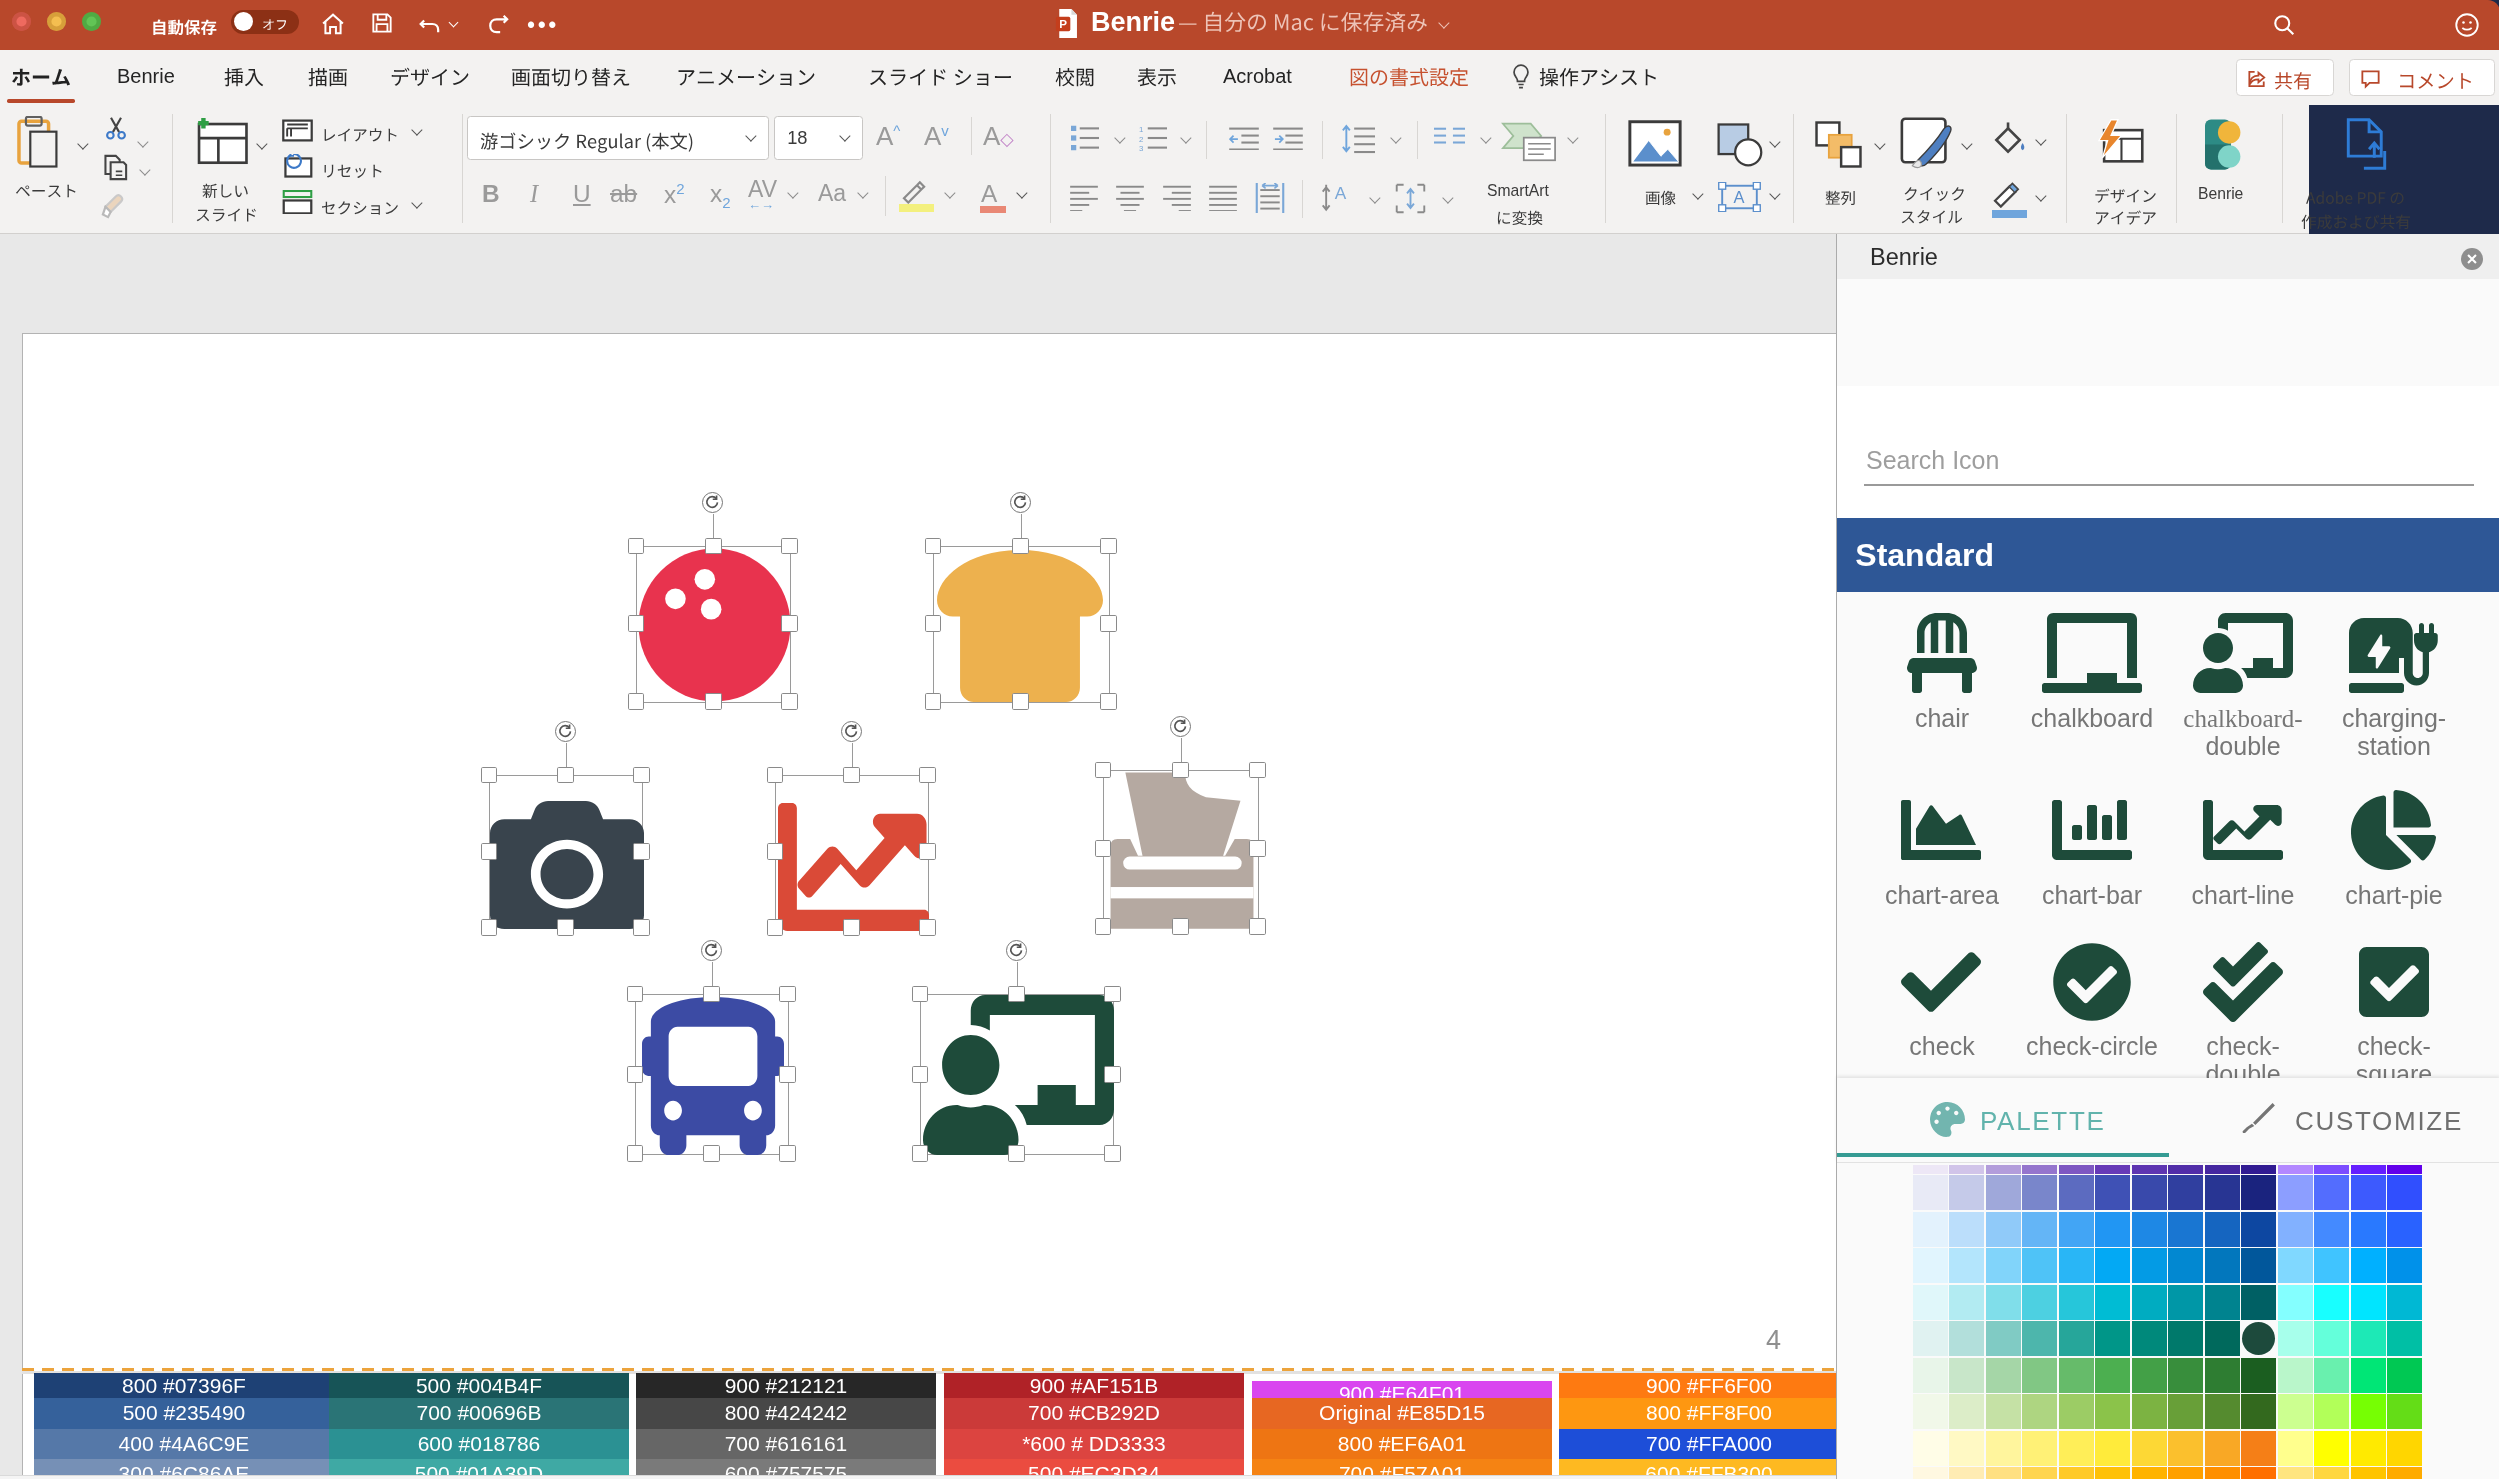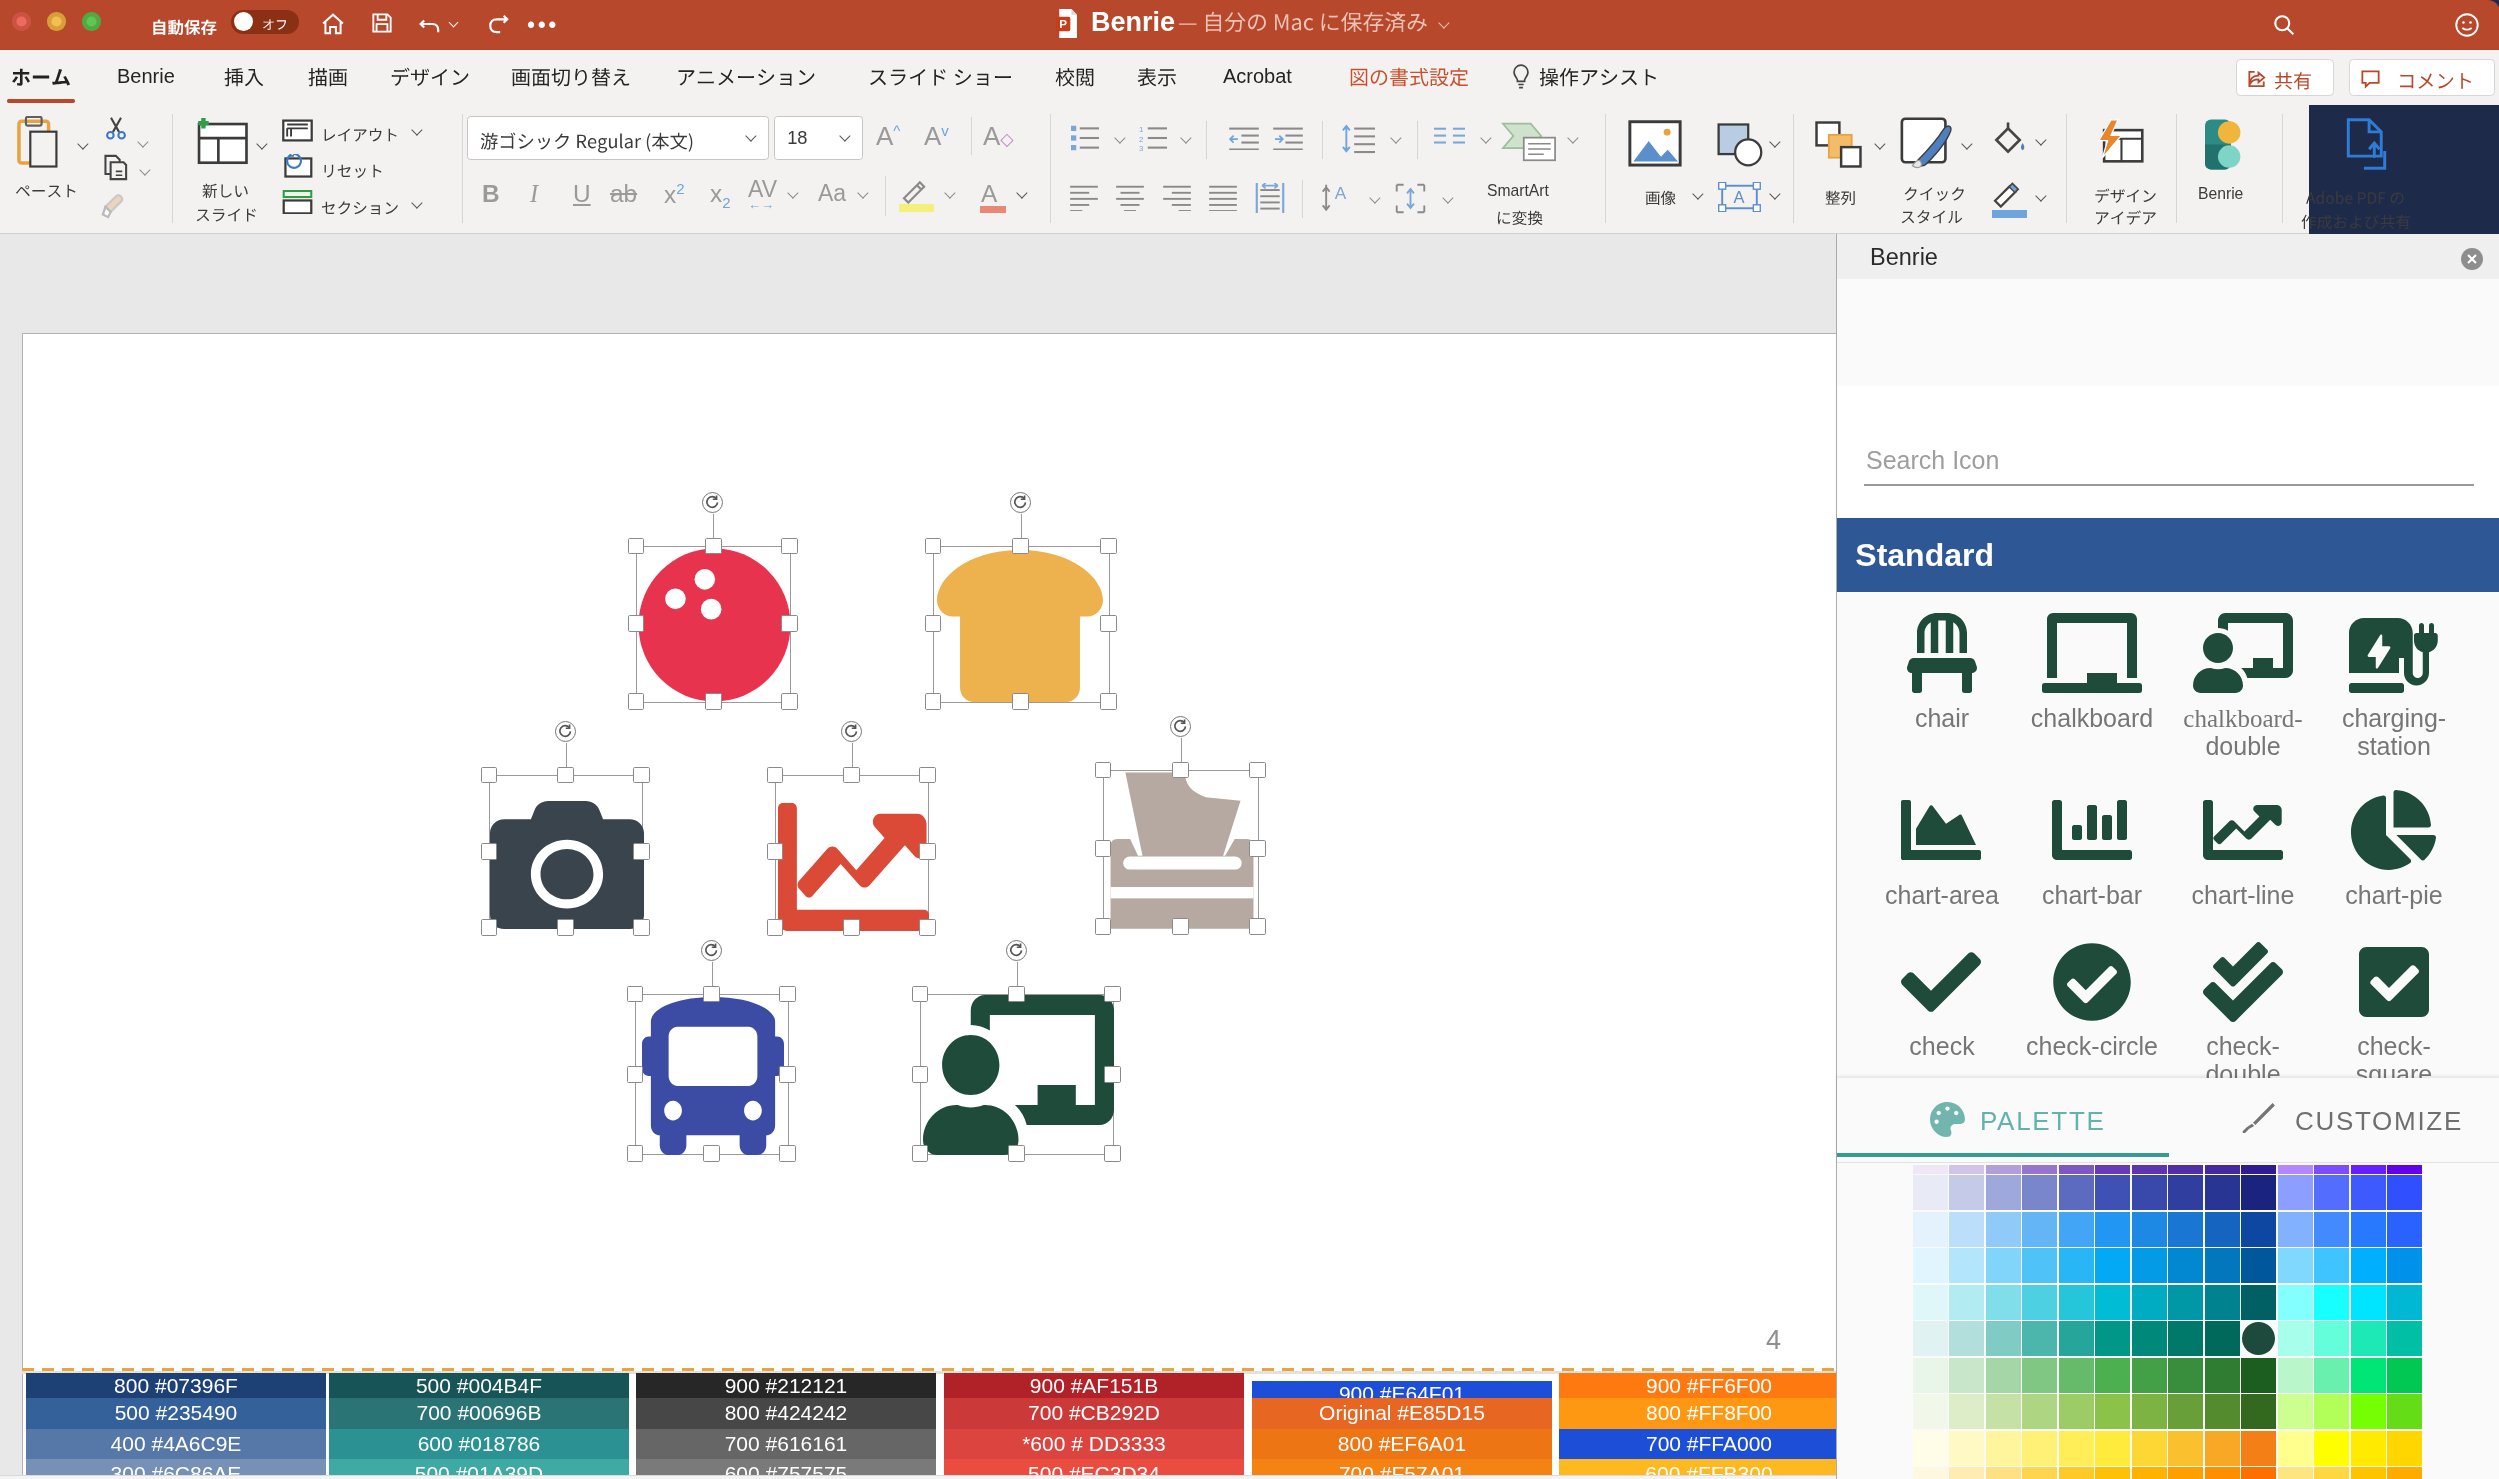--- a/index.html
+++ b/index.html
@@ -641,21 +641,21 @@
           <path d="M17.5 7.5 A7 7 0 1 0 19 12.3"></path>
           <path d="M17.8 3.2 L17.8 8.2 L12.8 8.2"></path>
         </svg></div>
     </div>
 
   <div class="abs" style="left:22px; top:1134px; width:1815px; height:2.6px; background:repeating-linear-gradient(90deg,#ECA33C 0 12.2px,rgba(0,0,0,0) 12.2px 20px);"></div>
   <div class="abs" style="left:22px; top:1137px; width:1815px; height:2.6px; background:#E3E2E1;"></div>
 
   <div class="abs" style="left:1766px; top:1091px; font-size:27px; color:#8F8F8F;">4</div>
 
-  <div class="swb" style="left:26px; top:1139px;border-radius:12px;">
+  <div class="swb" style="left:34px; top:1139px;border-radius:12px;">
     <div class="swr" style="top:0; height:25px; line-height:25px; background:#1E4175;">800 #07396F</div>
     <div class="swr" style="top:25px; background:#35619B;">500 #235490</div>
     <div class="swr" style="top:56px; background:#5578A8;">400 #4A6C9E</div>
     <div class="swr" style="top:86px; background:#7690B6;">300 #6C86AE</div>
   </div>
   <div class="swb" style="left:329px; top:1139px;">
     <div class="swr" style="top:0; height:25px; line-height:25px; background:#175457;">500 #004B4F</div>
     <div class="swr" style="top:25px; background:#2A7476;">700 #00696B</div>
     <div class="swr" style="top:56px; background:#2B9193;">600 #018786</div>
     <div class="swr" style="top:86px; background:#3FA9A4;">500 #01A39D</div>
@@ -666,21 +666,21 @@
     <div class="swr" style="top:56px; background:#666666;">700 #616161</div>
     <div class="swr" style="top:86px; background:#7A7A7A;">600 #757575</div>
   </div>
   <div class="swb" style="left:944px; top:1139px;">
     <div class="swr" style="top:0; height:25px; line-height:25px; background:#B02227;">900 #AF151B</div>
     <div class="swr" style="top:25px; background:#CB3A39;">700 #CB292D</div>
     <div class="swr" style="top:56px; background:#DC4440;">*600 # DD3333</div>
     <div class="swr" style="top:86px; background:#EB4C40;">500 #EC3D34</div>
   </div>
   <div class="swb" style="left:1252px; top:1139px;">
-    <div class="swr" style="top:8px; height:25px; line-height:25px; background:#1d4ed8;">900 #E64F01</div>
+    <div class="swr" style="top:8px; height:25px; line-height:25px; background:#d946ef;">900 #E64F01</div>
     <div class="swr" style="top:25px; background:#E76722;">Original #E85D15</div>
     <div class="swr" style="top:56px; background:#EE7513;">800 #EF6A01</div>
     <div class="swr" style="top:86px; background:#F58313;">700 #F57A01</div>
   </div>
   <div class="swb" style="left:1559px; top:1139px; width:277px; overflow:hidden;">
     <div class="swr" style="top:0; height:25px; line-height:25px; background:#FE7A11;">900 #FF6F00</div>
     <div class="swr" style="top:25px; background:#FE9711;">800 #FF8F00</div>
     <div class="swr" style="top:56px; background:#1d4ed8;">700 #FFA000</div>
     <div class="swr" style="top:86px; background:#FEB921;">600 #FFB300</div>
   </div>

